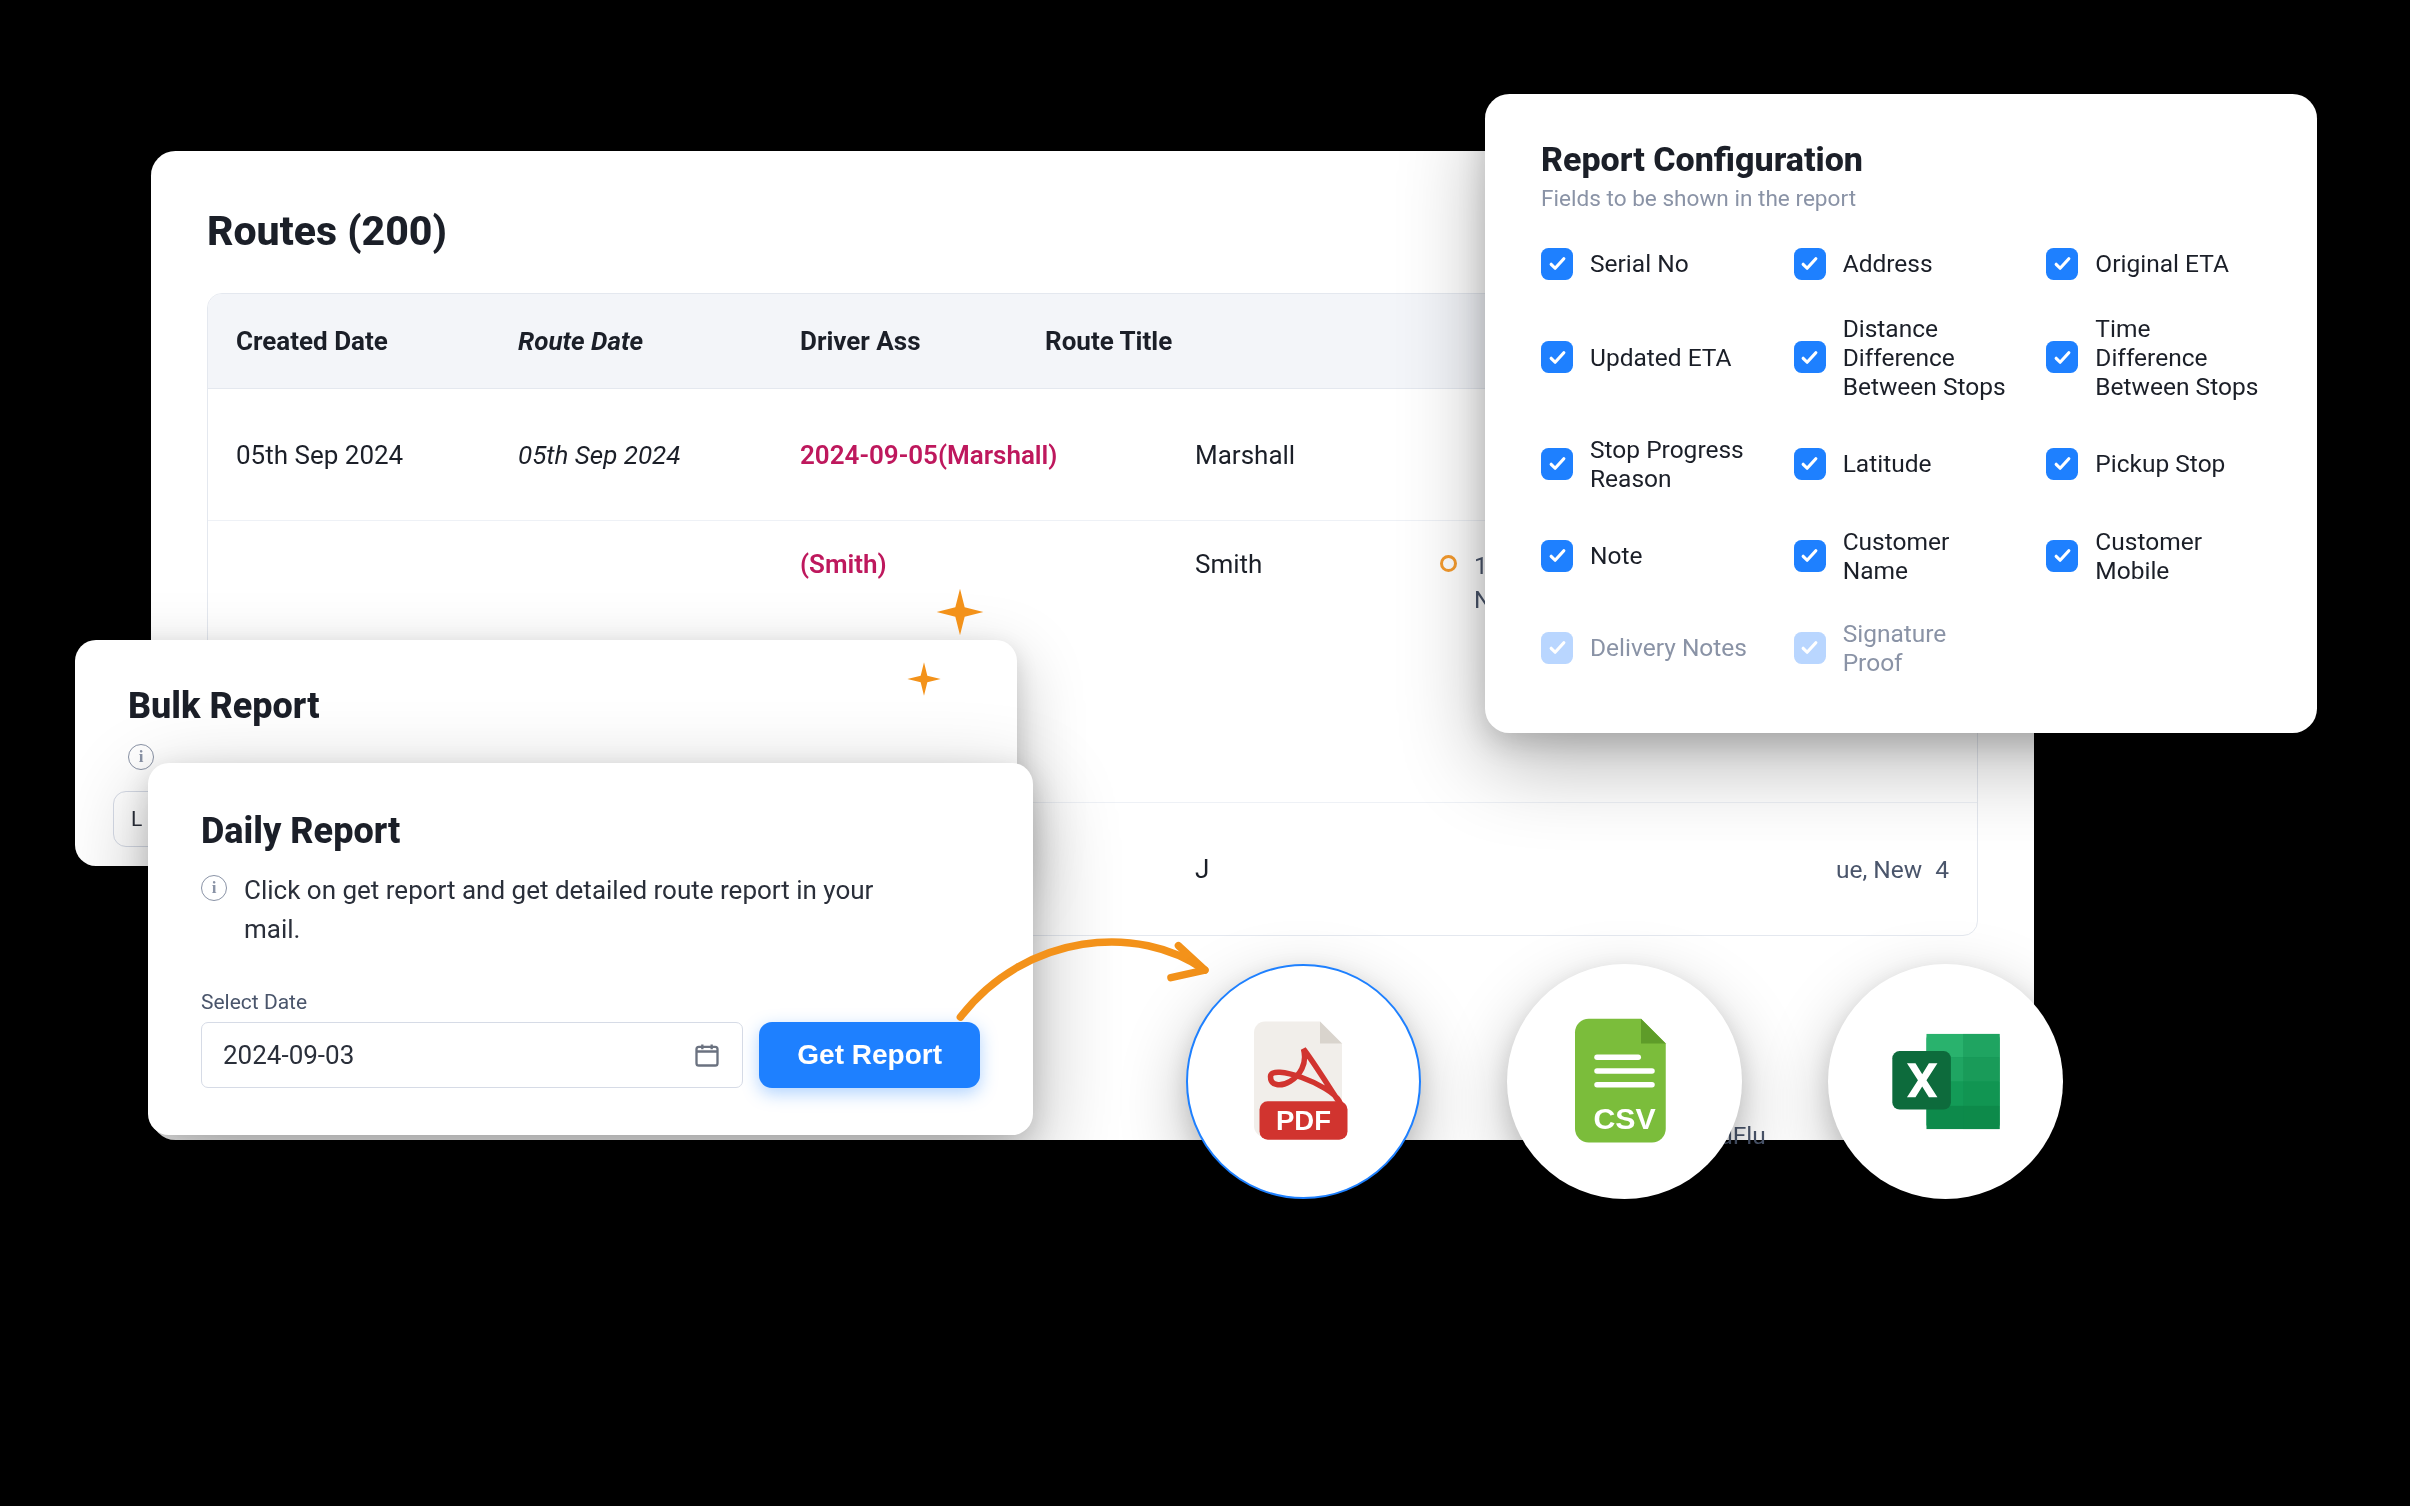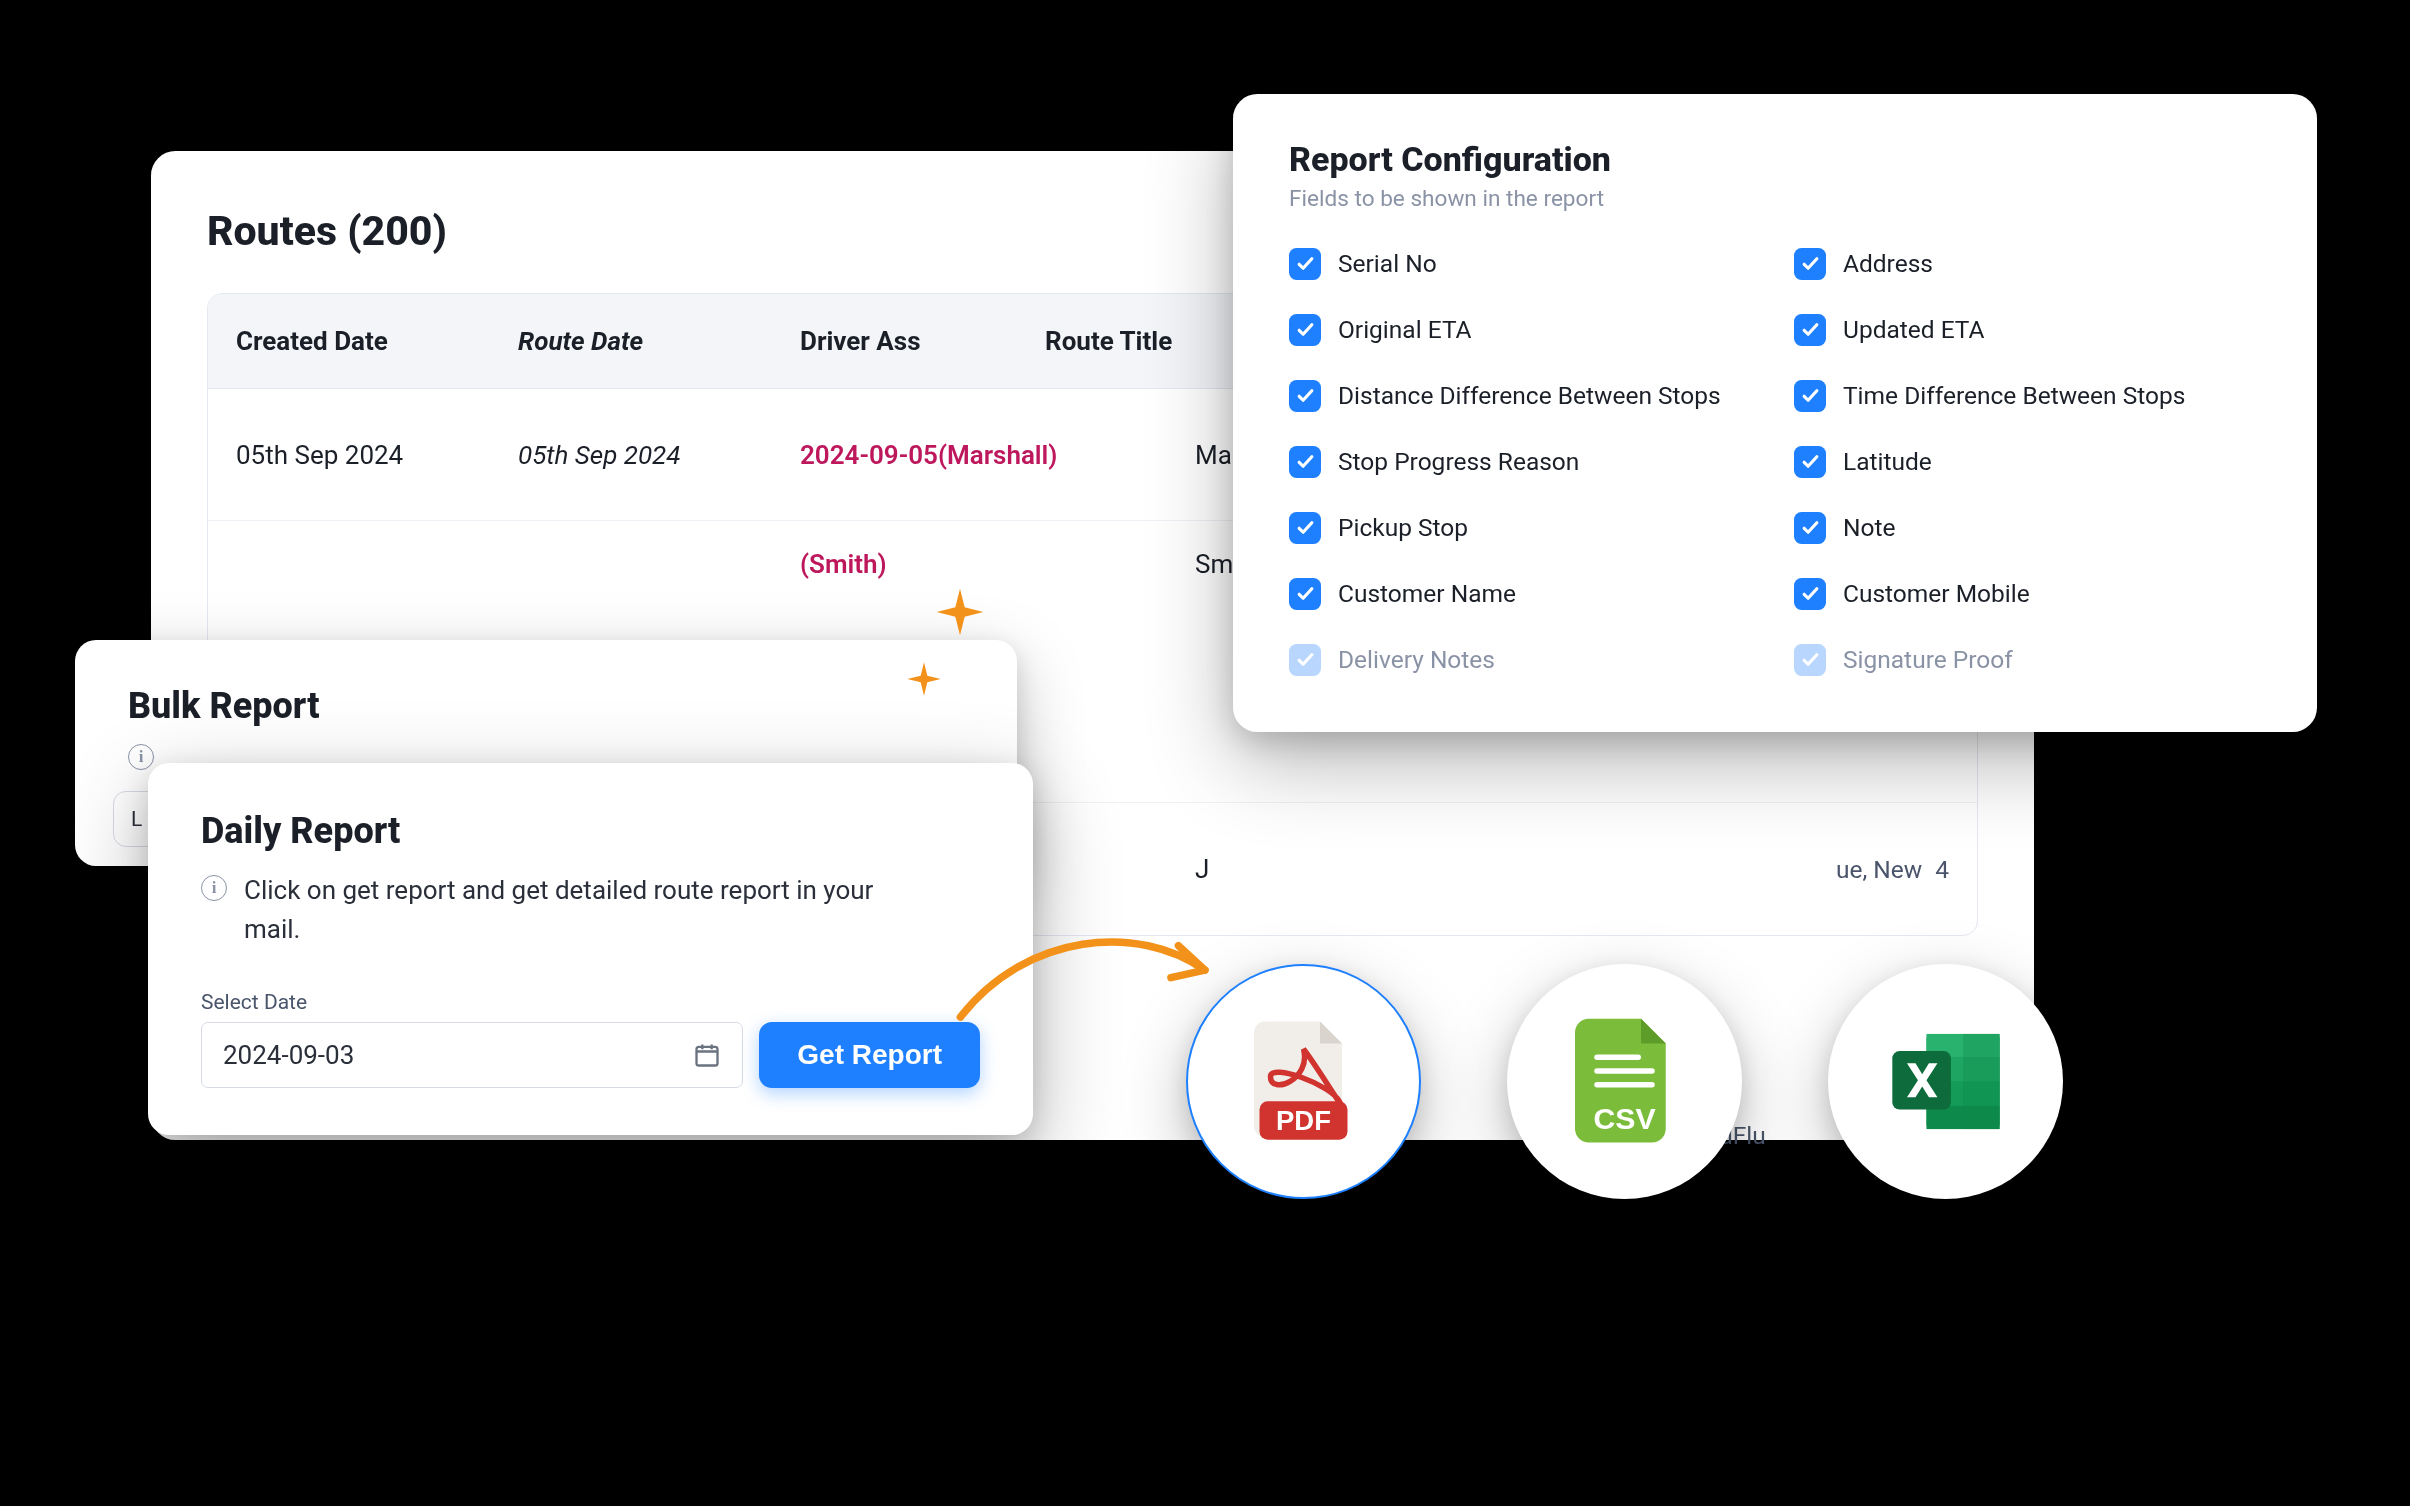--- a/index.html
+++ b/index.html
@@ -132,31 +132,31 @@
     height:66px; padding:0 38px; background:#1e80ff; color:#fff; border:none;
     border-radius:13px; font-size:28px; font-weight:700; cursor:pointer;
     box-shadow: 0 5.6px 17px rgba(30,128,255,.35);
   }
 
   
   .config-card {
     position: absolute;
     right: 94px;
     top: 94px;
-    width: 1084px;
+    width: 832px;
     background: #fff;
     border-radius: 24.5px;
     box-shadow: 0 28px 85px rgba(0,0,0,.30), 0 9.4px 28px rgba(0,0,0,.15);
     padding: 45px 56px 56px 56px;
   }
   .config-card h2 { font-size:34px; font-weight:800; color:#1b1f28; margin-bottom:5.6px; }
   .config-card .sub { font-size:22.6px; color:#8a93a6; margin-bottom:36px; }
   .config-grid {
     display:grid;
-    grid-template-columns: 1fr 1fr;
+    grid-template-columns: 1fr 1fr 1fr;
     column-gap: 38px;
     row-gap: 34px;
   }
   .chk-row { display:flex; align-items:center; gap:17px; }
   .chk-box {
     width:32px; height:32px; border-radius:7.5px;
     display:flex; align-items:center; justify-content:center;
     flex:0 0 32px;
   }
   .chk-on  { background:#1e80ff; }

